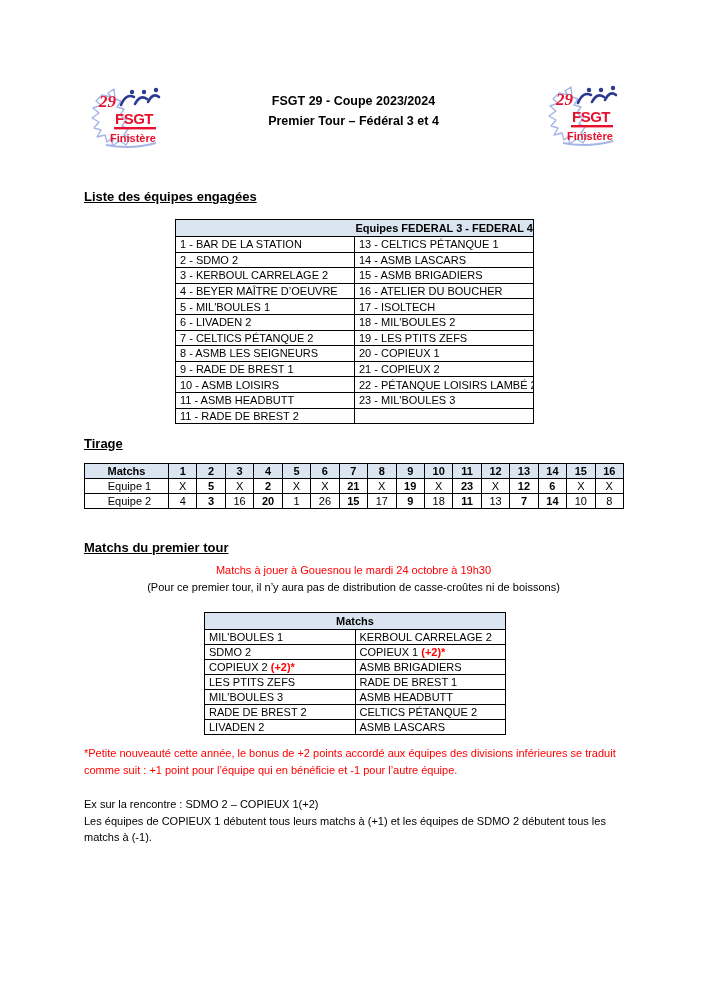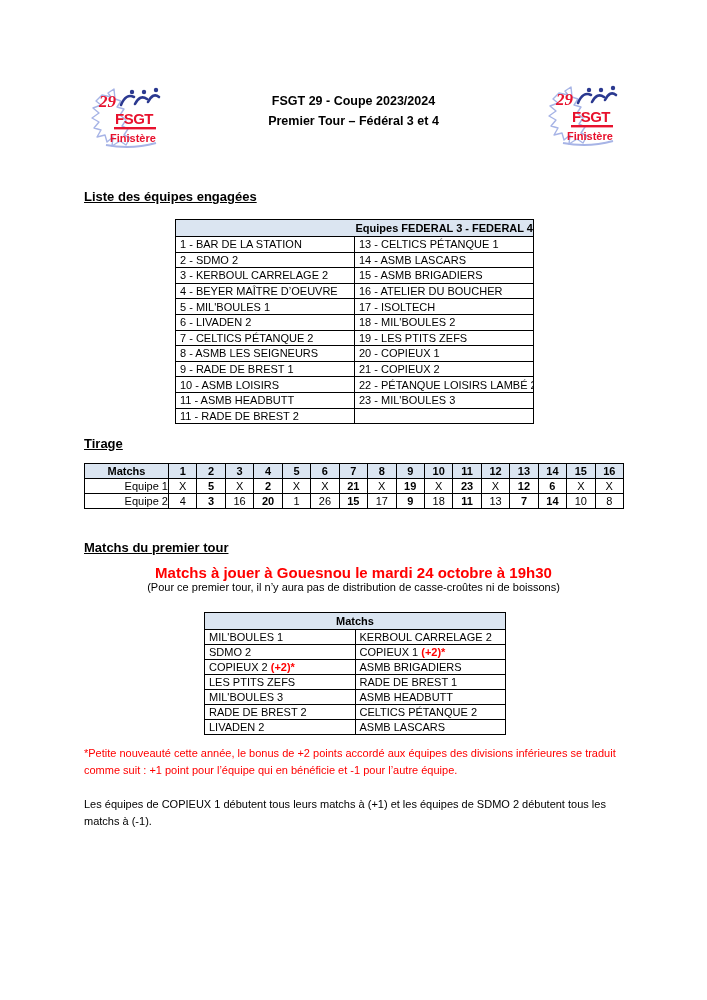--- a/index.html
+++ b/index.html
@@ -31,25 +31,25 @@
   th { font-weight:bold; }
   .hdr-bg { background:#DBE5F1; }
 
   .teams-table { position:absolute; left:175px; top:219px; width:359px; }
   .teams-table th { height:17px; text-align:right; }
   .teams-table td { height:15.6px; padding:0 4px; width:50%; }
 
   .tirage-table { position:absolute; left:84px; top:463px; width:540px; }
   .tirage-table th, .tirage-table td { height:15px; text-align:center; }
   .tirage-table .corner { width:84px; }
-  .tirage-table .row-label { text-align:right; padding-left:6px; font-weight:normal; background:#fff; }
+  .tirage-table .row-label { text-align:center; padding-left:6px; font-weight:normal; background:#fff; }
 
   .venue-line {
     position:absolute; top:564px; left:0; right:0; text-align:center;
-    color:#FF0000; font-weight:bold; font-size:15px;
+    color:#FF0000; font-weight:normal; font-size:11px;
   }
   .note-line { position:absolute; top:581px; left:0; right:0; text-align:center; }
 
   .matches-table { position:absolute; left:204px; top:612px; width:302px; }
   .matches-table th { height:17px; text-align:center; }
   .matches-table td { height:15px; padding:0 4px; width:50%; }
 
   .footer-block { position:absolute; left:84px; top:745px; width:552px; line-height:16.5px; }
   .bonus-note { color:#FF0000; margin-bottom:18px; }
 
@@ -262,14 +262,15 @@
       </tr>
       <tr>
         <td><span>LIVADEN 2</span></td>
         <td><span>ASMB LASCARS</span></td>
       </tr>
     </tbody>
 </table>
 
 <div class="footer-block">
   <div class="bonus-note">*Petite nouveauté cette année, le bonus de +2 points accordé aux équipes des divisions inférieures se traduit comme suit : +1 point pour l’équipe qui en bénéficie et -1 pour l’autre équipe.</div>
+  <div>Ex sur la rencontre : SDMO 2 – COPIEUX 1(+2)</div>
   <div>Les équipes de COPIEUX 1 débutent tous leurs matchs à (+1) et les équipes de SDMO 2 débutent tous les matchs à (-1).</div>
 </div>
 
 </body></html>

